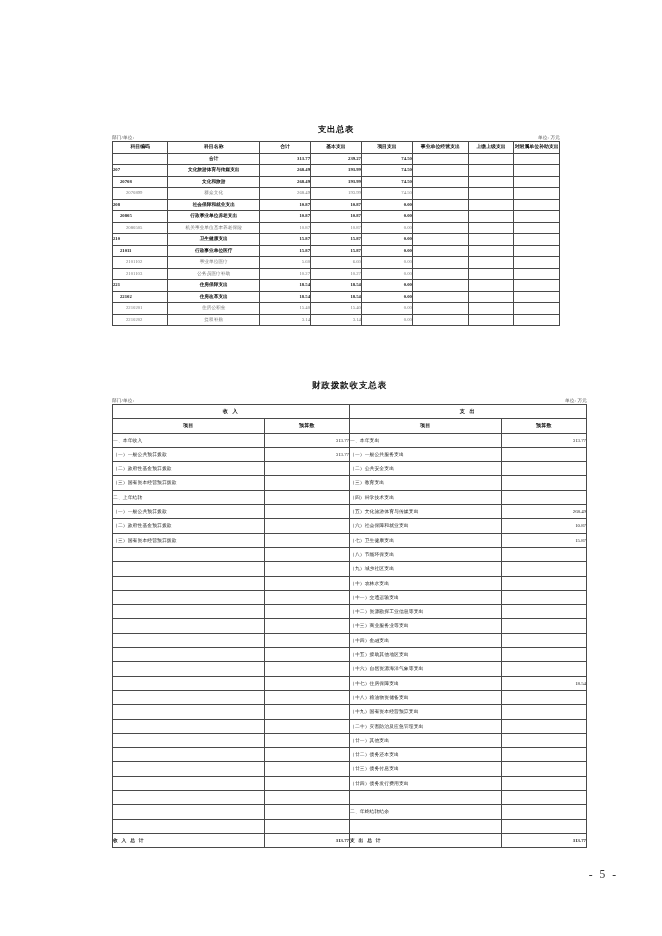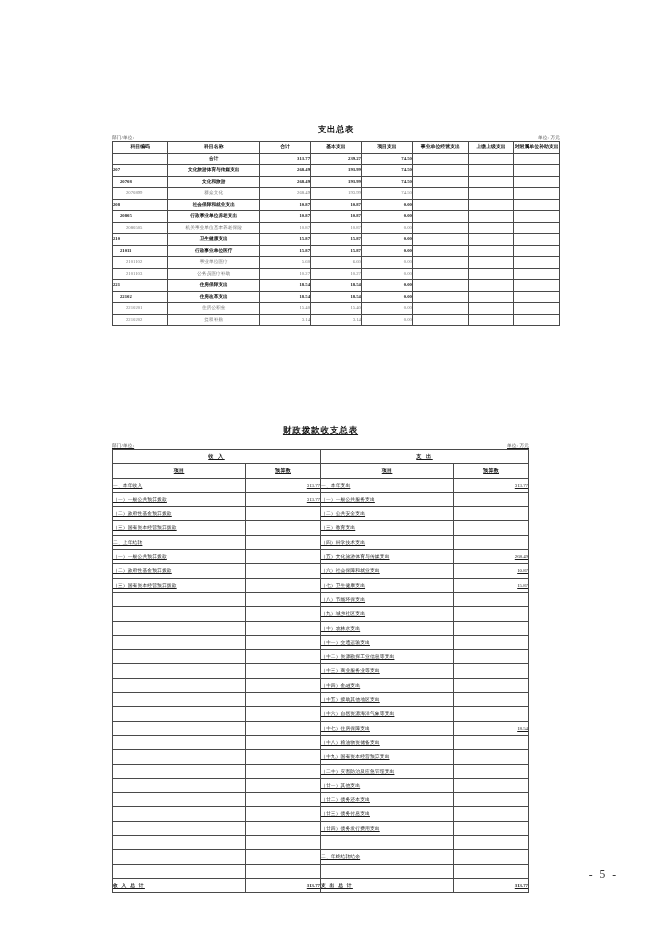--- a/index.html
+++ b/index.html
@@ -86,23 +86,22 @@
     font-size: 16.5px;
     color: #111;
     letter-spacing: 1.2px;
     font-family: "Liberation Serif", "DejaVu Serif", serif;
   }
 
   
   .block-bottom {
     position: absolute;
     left: 112px;
-    top: 425px;
-    width: 417px;
-    text-decoration: underline;
+    top: 380px;
+    width: 475px;
   }
   .tbl-title2 {
     text-align: center;
     font-size: 8.6px;
     font-weight: bold;
     letter-spacing: 0.8px;
     margin-bottom: 6px;
     color: #141414;
   }
   table.grid2 {

